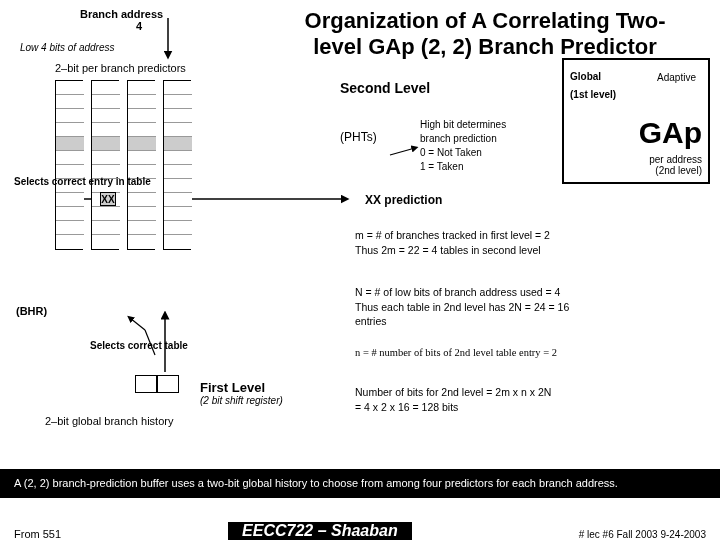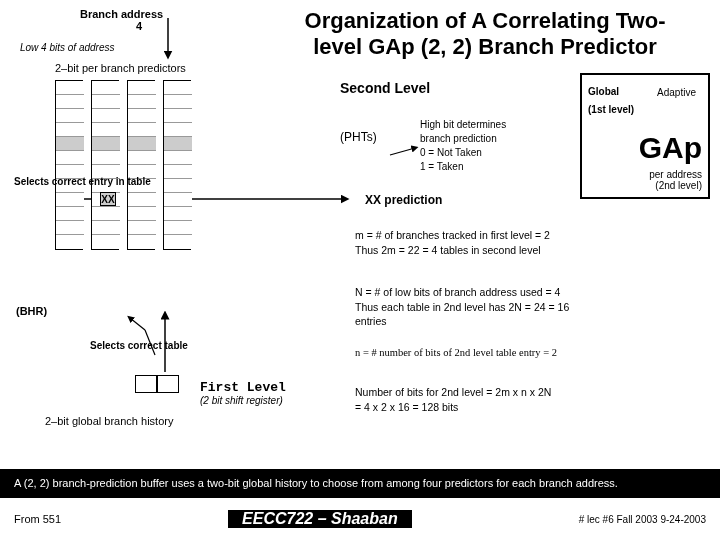--- a/index.html
+++ b/index.html
@@ -198,23 +198,23 @@
       top: 193px;
       left: 365px;
       font-size: 12px;
       font-weight: bold;
       color: #000;
     }
 
     
     .global-box {
       position: absolute;
-      top: 73px;
+      top: 58px;
       right: 10px;
-      width: 130px;
+      width: 148px;
       border: 2px solid #000;
       padding: 6px;
       background: #fff;
     }
     .global-title {
       font-size: 10px;
       color: #000;
       font-weight: bold;
     }
     .adaptive-label {
@@ -270,21 +270,21 @@
 
     
     .footer {
       position: absolute;
       bottom: 0;
       left: 0;
       right: 0;
       height: 42px;
       background: #fff;
       display: flex;
-      align-items: center;
+      align-items: flex-end;
       justify-content: space-between;
       padding: 0 14px;
     }
 
     .from-label {
       font-size: 11px;
       color: #000;
     }
 
     .eecc-badge {
@@ -436,21 +436,21 @@
   <div class="bhr-label">
     <span>(BHR)</span>
   </div>
 
   <div class="selects-correct-table">
     <span>Selects correct
 table</span>
   </div>
 
   <div style="position:absolute; top:380px; left:200px;">
-    <div style="font-size:13px; font-weight:bold;font-family:Liberation Mono, monospace;">First Level</div>
+    <div style="font-size:13px; font-weight:bold;">First Level</div>
     <div style="font-size:10px; font-style:italic;">(2 bit shift register)</div>
   </div>
 
   <div class="shift-reg-container">
     <div class="shift-cell"></div>
     <div class="shift-cell"></div>
   </div>
 
   <div class="two-bit-global">
     <span>2–bit global branch history</span>

